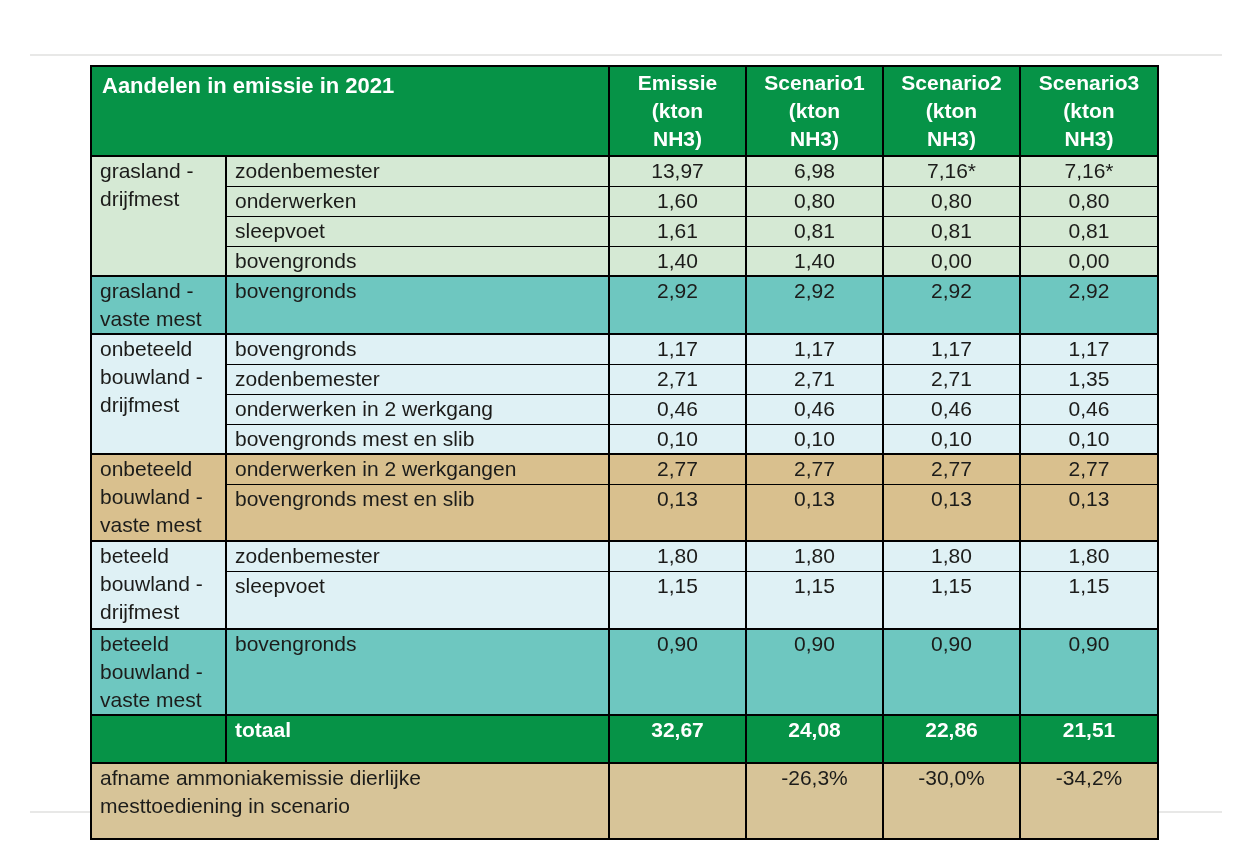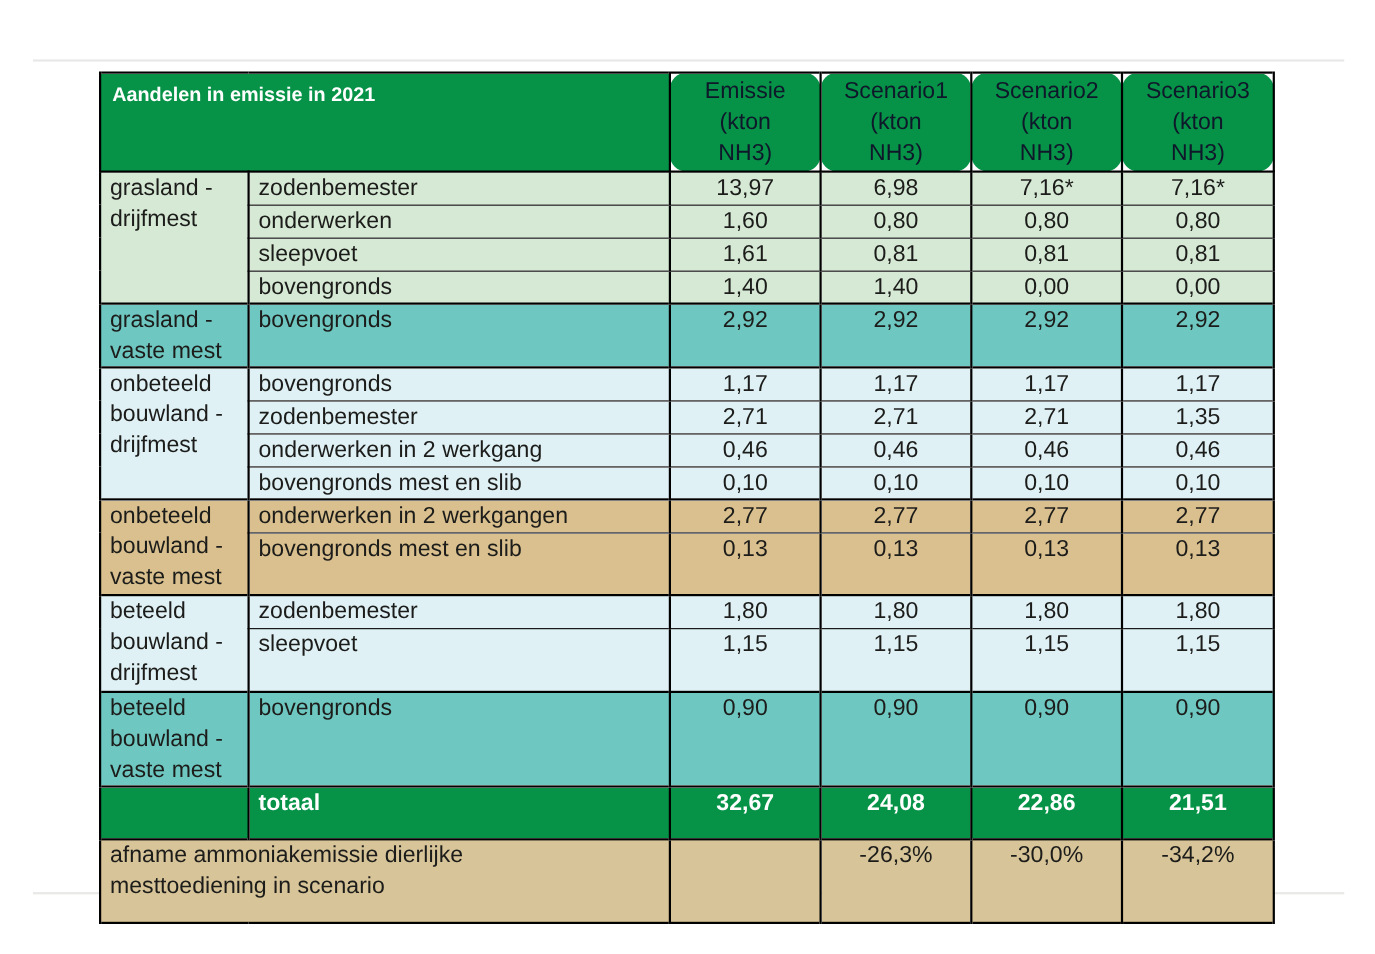--- a/index.html
+++ b/index.html
@@ -49,32 +49,31 @@
   .bg-lgreen{background:#D5E9D4;}
   .bg-teal{background:#6EC7C0;}
   .bg-azure{background:#DFF1F5;}
   .bg-tan{background:#D9C08E;}
   .bg-tan2{background:#D7C498;}
   
   th.title-cell{
     text-align:left;
     vertical-align:top;
     padding:5px 10px;
-    font-size:18px;
+    font-size:22px;
     font-weight:bold;
     color:#FFFFFF;
   }
   th.col-head{
     text-align:center;
     vertical-align:middle;
-    font-weight:normal;
-    color:#0f172a;
+    font-weight:bold;
+    color:#ffffff;
     white-space:pre-line;
     padding:0 4px;
-    border-radius:15px;
   }
   .prewrap{white-space:pre-line;margin-left:32px;}
   td.num{text-align:center;padding:0 4px;}
   td.total-label{font-weight:bold;color:#FFFFFF;}
   td.total-val{font-weight:bold;color:#FFFFFF;text-align:center;}
 </style>
 </head>
 <body>
 
 <div class="page">

